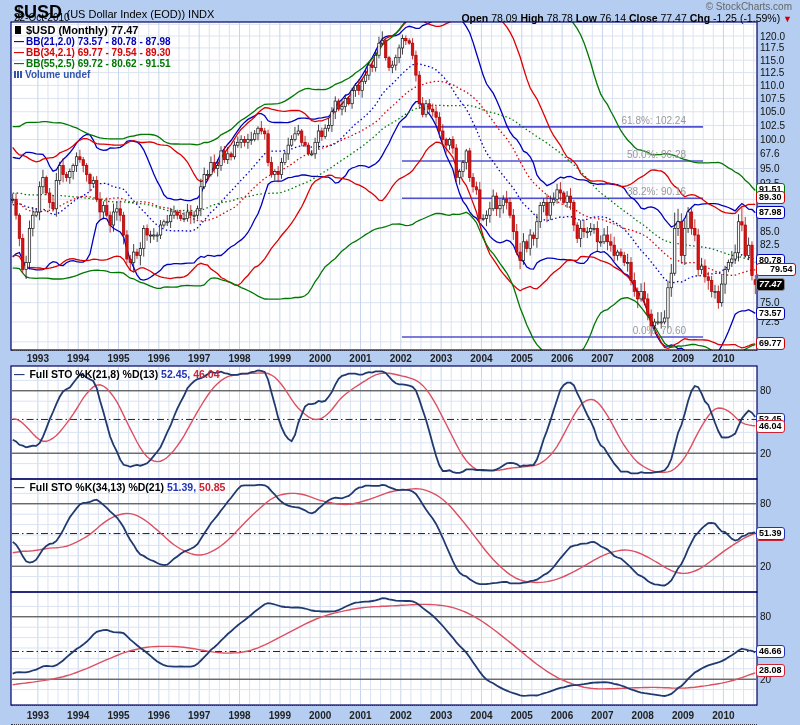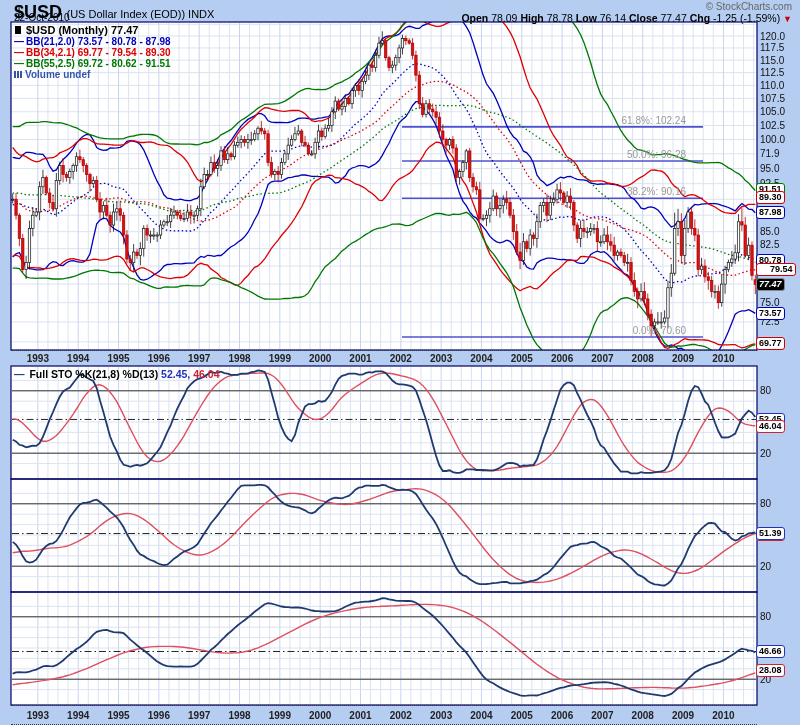--- a/index.html
+++ b/index.html
@@ -908,32 +908,38 @@
     <div id="lg-bb3" style="color: rgb(0, 119, 0);"><span class="d">—</span><span>BB(55,2.5) 69.72 - 80.62 - 91.51</span></div>
     <div id="lg-vol" style="color: rgb(51, 85, 170);"><span class="vicon"></span><span>Volume undef</span></div>
   </div>
 
   <div class="pleg" style="top:369px;">
     <span class="dash" id="pl0d" style="color: rgb(32, 58, 112);">—</span>
     <span>Full STO %K(21,8) %D(13)</span>
     <span class="kv" id="pl0k" style="color: rgb(34, 51, 187);">52.45,</span>
     <span class="dv" id="pl0v" style="color: rgb(204, 34, 51);">46.04</span>
   </div>
+  <div class="pleg" style="top:482px;">
+    <span class="dash" id="pl1d" style="color: rgb(32, 58, 112);">—</span>
+    <span>Full STO %K(34,13) %D(21)</span>
+    <span class="kv" id="pl1k" style="color: rgb(34, 51, 187);">51.39,</span>
+    <span class="dv" id="pl1v" style="color: rgb(204, 34, 51);">50.85</span>
+  </div>
 
   <div class="ovl" id="labels">
       <div class="ylab" style="top: 30.5105px;">120.0</div>
       <div class="ylab" style="top: 42.4562px;">117.5</div>
       <div class="ylab" style="top: 54.6588px;">115.0</div>
       <div class="ylab" style="top: 67.1295px;">112.5</div>
       <div class="ylab" style="top: 79.8806px;">110.0</div>
       <div class="ylab" style="top: 92.9248px;">107.5</div>
       <div class="ylab" style="top: 106.276px;">105.0</div>
       <div class="ylab" style="top: 119.949px;">102.5</div>
       <div class="ylab" style="top: 133.959px;">100.0</div>
-      <div class="ylab" style="top: 148.325px;">71.9</div>
+      <div class="ylab" style="top: 148.325px;">67.6</div>
       <div class="ylab" style="top: 163.063px;">95.0</div>
       <div class="ylab" style="top: 178.195px;">92.5</div>
       <div class="ylab" style="top: 226.172px;">85.0</div>
       <div class="ylab" style="top: 239px;">82.5</div>
       <div class="ylab" style="top: 297.189px;">75.0</div>
       <div class="ylab" style="top: 316.425px;">72.5</div>
       <div class="callout" style="top: 183.3px; border-color: rgb(0, 119, 0);">91.51</div>
       <div class="callout" style="top: 191px; border-color: rgb(204, 0, 0); text-align: center;">89.30</div>
       <div class="callout" style="top: 205.621px; border-color: rgb(0, 0, 187);">87.98</div>
       <div class="callout" style="top: 254.065px; border-color: rgb(0, 0, 187);">80.78</div>

